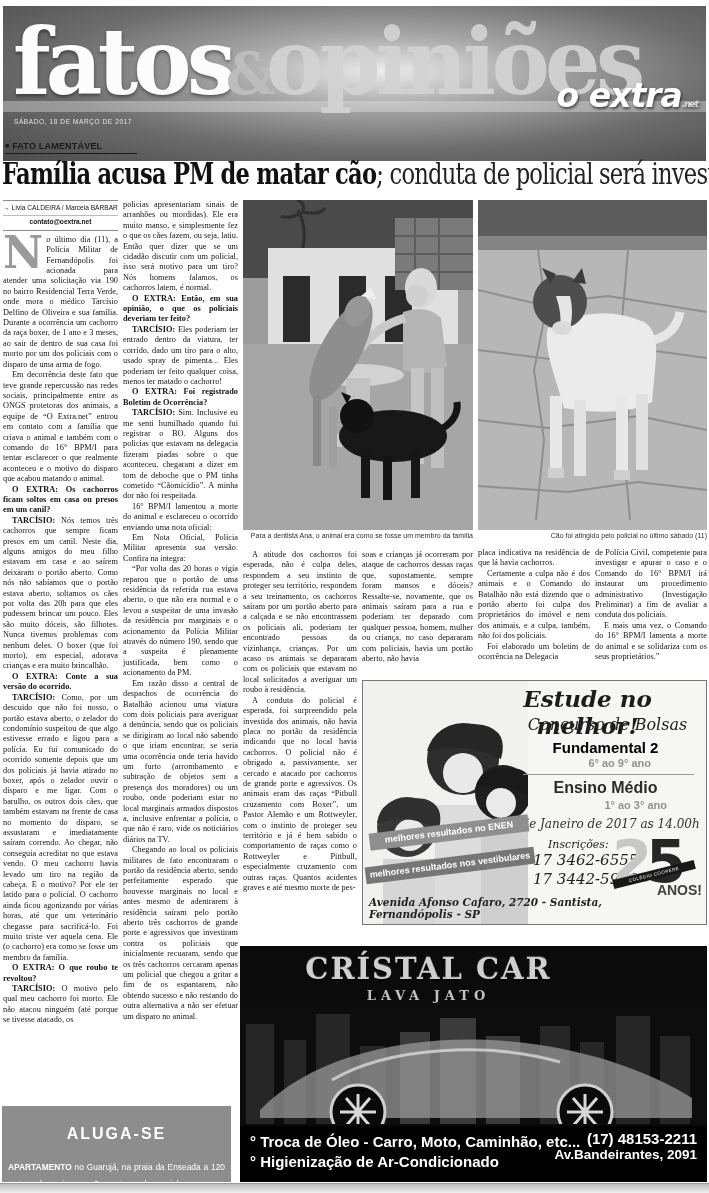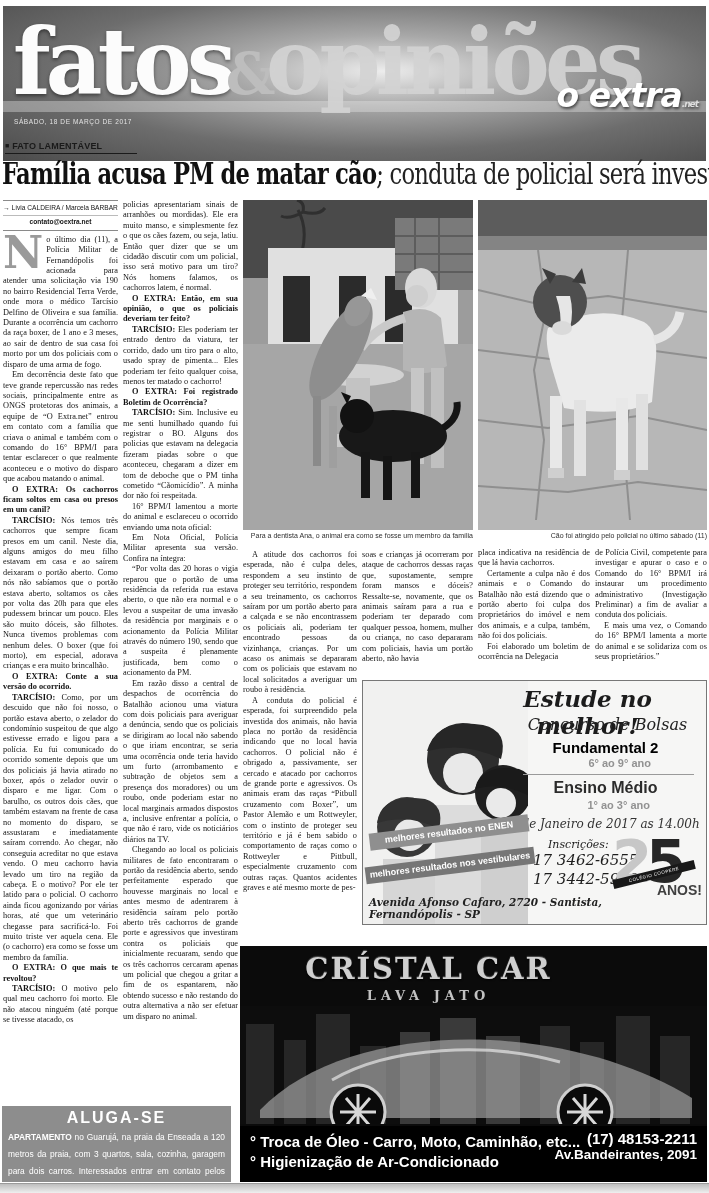--- a/index.html
+++ b/index.html
@@ -37,33 +37,33 @@
     font-weight:bold;color:#9a9a9a;margin:1px 3px 0 0;}
   #byline{margin-bottom:4px;border-top:1px solid #8a8a8a;border-bottom:1px solid #8a8a8a;
     padding:2px 0;text-align:center;font-family:"Liberation Sans",sans-serif;font-size:6.6px;}
   #byline .mail{display:block;font-weight:bold;border-top:1px solid #bbb;margin-top:2px;padding-top:1px;}
   .caption{position:absolute;font-size:7px;color:#2e2e2e;text-align:right;font-family:Liberation Sans, sans-serif;}
   .photo{position:absolute;overflow:hidden;background:#9a9a9a;}
   .photo svg{display:block;}
   
   #ad-aluga{position:absolute;left:2px;top:1106px;width:229px;height:76px;background:#8d8d8d;
     color:#fff;font-family:"Liberation Sans",sans-serif;padding:3px 6px;box-sizing:border-box;}
-  #ad-aluga h2{margin:0;text-align:center;font-size:16px;letter-spacing:2px;font-weight:bold;}
+  #ad-aluga h2{margin:16px;text-align:center;font-size:16px;letter-spacing:2px;font-weight:bold;}
   #ad-aluga p{margin:2px 0 0;font-size:8.4px;line-height:17px;text-align:justify;}
   
   #ad-estude{position:absolute;left:362px;top:680px;width:345px;height:245px;background:#f6f6f5;
     border:1px solid #777;box-sizing:border-box;overflow:hidden;font-family:"Liberation Sans",sans-serif;}
   .script{font-family:"DejaVu Serif",serif;font-style:italic;}
   #es-head{position:absolute;left:110px;right:4px;top:4px;text-align:center;font-size:23px;color:#1c1c1c;font-weight:bold;}
   #es-sub{position:absolute;left:150px;right:4px;top:34px;text-align:center;font-size:16px;color:#222;}
   #es-f2{position:absolute;left:150px;right:8px;top:58px;text-align:center;font-size:15px;font-weight:bold;color:#000000;}
   #es-f2r{position:absolute;right:55px;top:76px;font-size:11px;color:#929292;font-weight:bold;}
   #es-div{position:absolute;left:160px;right:12px;top:93px;height:1px;background:#9a9a9a;}
   #es-em{position:absolute;left:150px;right:8px;top:98px;text-align:center;font-size:16px;font-weight:bold;color:#2b2b2b;}
-  #es-emr{position:absolute;right:56px;top:118px;font-size:11px;color:#929292;font-weight:bold;margin-left:8px;}
+  #es-emr{position:absolute;right:39px;top:118px;font-size:11px;color:#929292;font-weight:bold;margin-left:8px;}
   #es-date{position:absolute;left:135px;right:2px;top:136px;text-align:center;font-size:12px;color:#333;}
   #es-ins{position:absolute;left:185px;top:157px;font-size:11px;color:#222;}
   #es-ph1{position:absolute;left:170px;top:170px;font-size:15px;color:#1d1d1d;}
   #es-ph2{position:absolute;left:170px;top:189px;font-size:15px;color:#1d1d1d;}
   .ribbon{position:absolute;color:#fff;font-weight:bold;font-size:9px;text-align:center;
     line-height:10.5px;padding:3px 4px;}
   #rib1{left:6px;top:143px;width:152px;background:#8f8f8f;transform:rotate(-7deg);}
   #rib2{left:2px;top:176px;width:162px;background:#767676;transform:rotate(-7deg);}
   #es-addr{position:absolute;left:6px;bottom:4px;width:255px;font-size:10.5px;font-weight:bold;color:#222;}
   #logo25{position:absolute;right:2px;bottom:16px;width:92px;height:72px;}
@@ -117,21 +117,21 @@
       <span class="names">→ Lívia CALDEIRA / Marcela BARBAR</span>
       <span class="mail">contato@oextra.net</span>
     </div>
     <p class="ni"><span class="dropcap">N</span><span>o último dia (11), a Polícia Militar de Fernandópolis foi acionada para atender uma solicitação via 190 no bairro Residencial Terra Verde, onde mora o médico Tarcísio Delfino de Oliveira e sua família. Durante a ocorrência um cachorro da raça boxer, de 1 ano e 3 meses, ao sair de dentro de sua casa foi morto por um dos policiais com o disparo de uma arma de fogo.</span></p>
     <div>
         <p>Em decorrência deste fato que teve grande repercussão nas redes sociais, principalmente entre as ONGS protetoras dos animais, a equipe de “O Extra.net” entrou em contato com a família que criava o animal e também com o comando do 16° BPM/I para tentar esclarecer o que realmente aconteceu e o motivo do disparo que acabou matando o animal.</p>
         <p><b>O EXTRA: Os cachorros ficam soltos em casa ou presos em um canil?</b></p>
         <p><b>TARCÍSIO:</b> Nós temos três cachorros que sempre ficam presos em um canil. Neste dia, alguns amigos do meu filho estavam em casa e ao saírem deixaram o portão aberto. Como nós não sabíamos que o portão estava aberto, soltamos os cães por volta das 20h para que eles pudessem brincar um pouco. Eles são muito dóceis, são filhotes. Nunca tivemos problemas com nenhum deles. O boxer (que foi morto), em especial, adorava crianças e era muito brincalhão.</p>
         <p><b>O EXTRA: Conte a sua versão do ocorrido.</b></p>
         <p><b>TARCÍSIO:</b> Como, por um descuido que não foi nosso, o portão estava aberto, o zelador do condomínio suspeitou de que algo estivesse errado e ligou para a polícia. Eu fui comunicado do ocorrido somente depois que um dos policiais já havia atirado no boxer, após o zelador ouvir o disparo e me ligar. Com o barulho, os outros dois cães, que também estavam na frente de casa no momento do disparo, se assustaram e imediatamente saíram correndo. Ao chegar, não conseguia acreditar no que estava vendo. O meu cachorro havia levado um tiro na região da cabeça. E o motivo? Por ele ter latido para o policial. O cachorro ainda ficou agonizando por várias horas, até que um veterinário chegasse para sacrificá-lo. Foi muito triste ver aquela cena. Ele (o cachorro) era como se fosse um membro da família.</p>
-        <p><b>O EXTRA: O que mais te revoltou?</b></p>
+        <p><b>O EXTRA: O que roubo te revoltou?</b></p>
         <p><b>TARCÍSIO:</b> O motivo pelo qual meu cachorro foi morto. Ele não atacou ninguém (até porque se tivesse atacado, os</p>
       </div>
   </div>
 
   <div class="col" style="left:123px;top:200px;width:115px;height:902px;">
     <div>
         <p class="ni">policias apresentariam sinais de arranhões ou mordidas). Ele era muito manso, e simplesmente fez o que os cães fazem, ou seja, latiu. Então quer dizer que se um cidadão discutir com um policial, isso será motivo para um tiro? Nós homens falamos, os cachorros latem, é normal.</p>
         <p><b>O EXTRA: Então, em sua opinião, o que os policiais deveriam ter feito?</b></p>
         <p><b>TARCÍSIO:</b> Eles poderiam ter entrado dentro da viatura, ter corrido, dado um tiro para o alto, usado spray de pimenta... Eles poderiam ter feito qualquer coisa, menos ter matado o cachorro!</p>
         <p><b>O EXTRA: Foi registrado Boletim de Ocorrência?</b></p>

